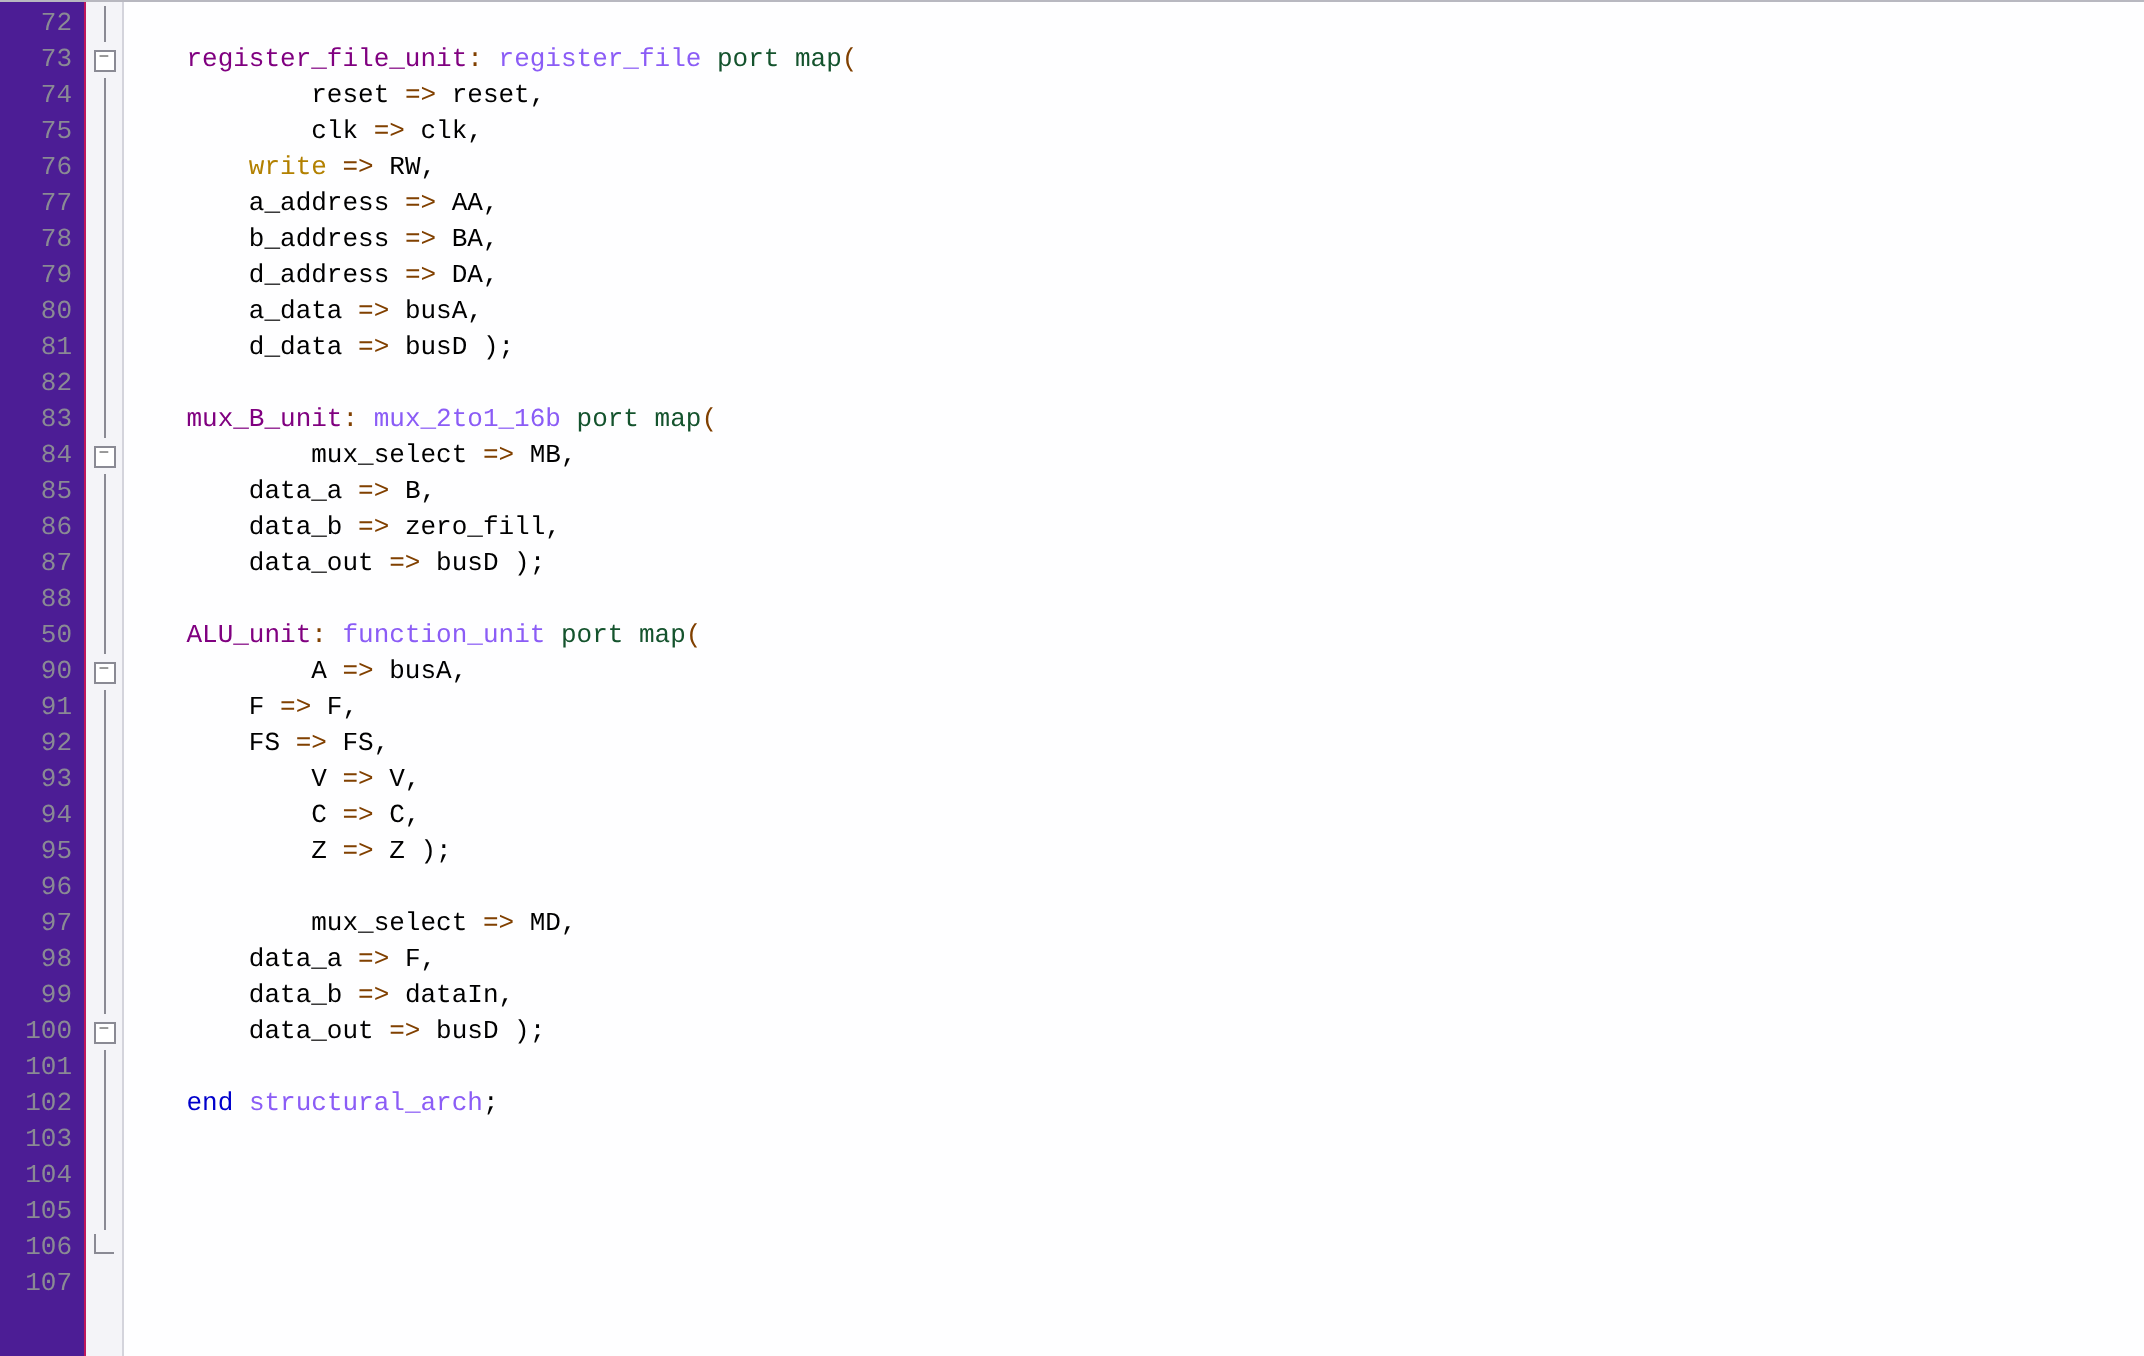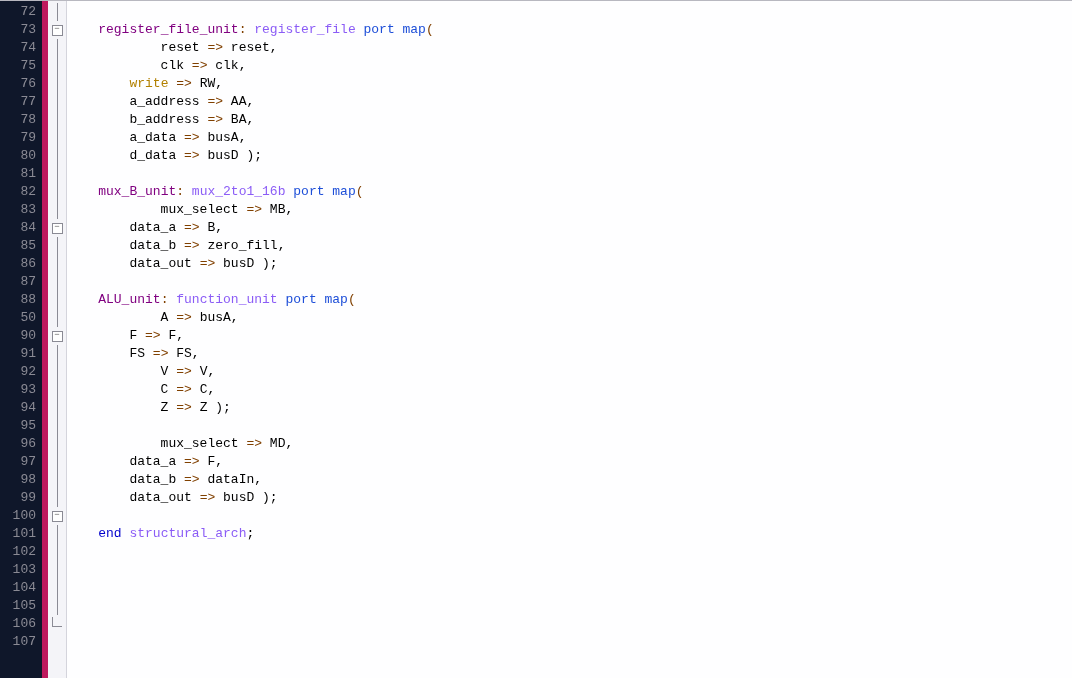--- a/index.html
+++ b/index.html
@@ -1,38 +1,38 @@
 <!DOCTYPE html>
 <html><head>
 <meta charset="utf-8">
 <style>
   html,body{margin:0;padding:0;width:1072px;height:678px;overflow:hidden;
     font-family:Consolas,"Courier New",monospace;font-size:13px;
     background:#fafafc;color:#000}
   .editor{display:flex;height:100%;border-top:1px solid #b8b8c0;
     box-shadow:inset 0 1px 0 #e4e4ea}
-  .gutter{flex:0 0 42px;background:#0f172a;border-right:6px solid #be185d;
+  .gutter{flex:0 0 42px;background:#4c1d95;border-right:1px solid #be185d;
     text-align:right;color:#8a8a94;padding-top:2px;user-select:none}
   .gutter .ln{height:18px;line-height:18px;padding-right:6px}
   .foldcol{flex:0 0 18px;background:#f4f4f8;border-right:1px solid #d4d4dc;
     padding-top:2px}
   .foldcol .fc{height:18px;display:flex;align-items:center;justify-content:center}
   .foldbox{width:9px;height:9px;border:1px solid #8a8a94;background:#fff;
     font-size:9px;line-height:7px;text-align:center;color:#666}
   .foldend{width:9px;height:9px;border-left:1px solid #8a8a94;
     border-bottom:1px solid #8a8a94;margin-bottom:0;margin-top:-4px}
   .foldline{width:1px;height:18px;background:#8a8a94}
   .code{flex:1;background:#fefeff;padding-top:2px;overflow:hidden}
   .code .row{height:18px;line-height:18px;white-space:pre}
   
   .t-plain{color:#000}
   .t-label{color:#800080}
   .t-type{color:#8b5cf6}
   .t-kw{color:#0000cc}
-  .t-pm{color:#1d4ed8}
+  .t-pm{color:#14532d}
   .t-reskw{color:#b28000}
   .t-cmt{color:#008000}
   .t-op{color:#804000}
 </style>
 </head>
 <body>
 
 <div class="editor">
   <div class="gutter" id="gutter">
       <div class="ln">72</div>
@@ -181,20 +181,21 @@
       <div class="fc"></div>
     </div>
   <div class="code" id="code">
       <div class="row">&nbsp;</div>
       <div class="row"><span class="t-plain">    </span><span class="t-label">register_file_unit</span><span class="t-op">: </span><span class="t-type">register_file</span><span class="t-plain"> </span><span class="t-pm">port map</span><span class="t-op">(</span></div>
       <div class="row"><span class="t-plain">            reset </span><span class="t-op">=&gt;</span><span class="t-plain"> reset,</span></div>
       <div class="row"><span class="t-plain">            clk </span><span class="t-op">=&gt;</span><span class="t-plain"> clk,</span></div>
       <div class="row"><span class="t-plain">        </span><span class="t-reskw">write</span><span class="t-plain"> </span><span class="t-op">=&gt;</span><span class="t-plain"> RW,</span></div>
       <div class="row"><span class="t-plain">        a_address </span><span class="t-op">=&gt;</span><span class="t-plain"> AA,</span></div>
       <div class="row"><span class="t-plain">        b_address </span><span class="t-op">=&gt;</span><span class="t-plain"> BA,</span></div>
+      <div class="row"><span class="t-plain">        d_address </span><span class="t-op">=&gt;</span><span class="t-plain"> DA,</span></div>
       <div class="row"><span class="t-plain">        a_data </span><span class="t-op">=&gt;</span><span class="t-plain"> busA,</span></div>
       <div class="row"><span class="t-plain">        d_data </span><span class="t-op">=&gt;</span><span class="t-plain"> busD );</span></div>
       <div class="row">&nbsp;</div>
       <div class="row"><span class="t-plain">    </span><span class="t-label">mux_B_unit</span><span class="t-op">: </span><span class="t-type">mux_2to1_16b</span><span class="t-plain"> </span><span class="t-pm">port map</span><span class="t-op">(</span></div>
       <div class="row"><span class="t-plain">            mux_select </span><span class="t-op">=&gt;</span><span class="t-plain"> MB,</span></div>
       <div class="row"><span class="t-plain">        data_a </span><span class="t-op">=&gt;</span><span class="t-plain"> B,</span></div>
       <div class="row"><span class="t-plain">        data_b </span><span class="t-op">=&gt;</span><span class="t-plain"> zero_fill,</span></div>
       <div class="row"><span class="t-plain">        data_out </span><span class="t-op">=&gt;</span><span class="t-plain"> busD );</span></div>
       <div class="row">&nbsp;</div>
       <div class="row"><span class="t-plain">    </span><span class="t-label">ALU_unit</span><span class="t-op">: </span><span class="t-type">function_unit</span><span class="t-plain"> </span><span class="t-pm">port map</span><span class="t-op">(</span></div>

